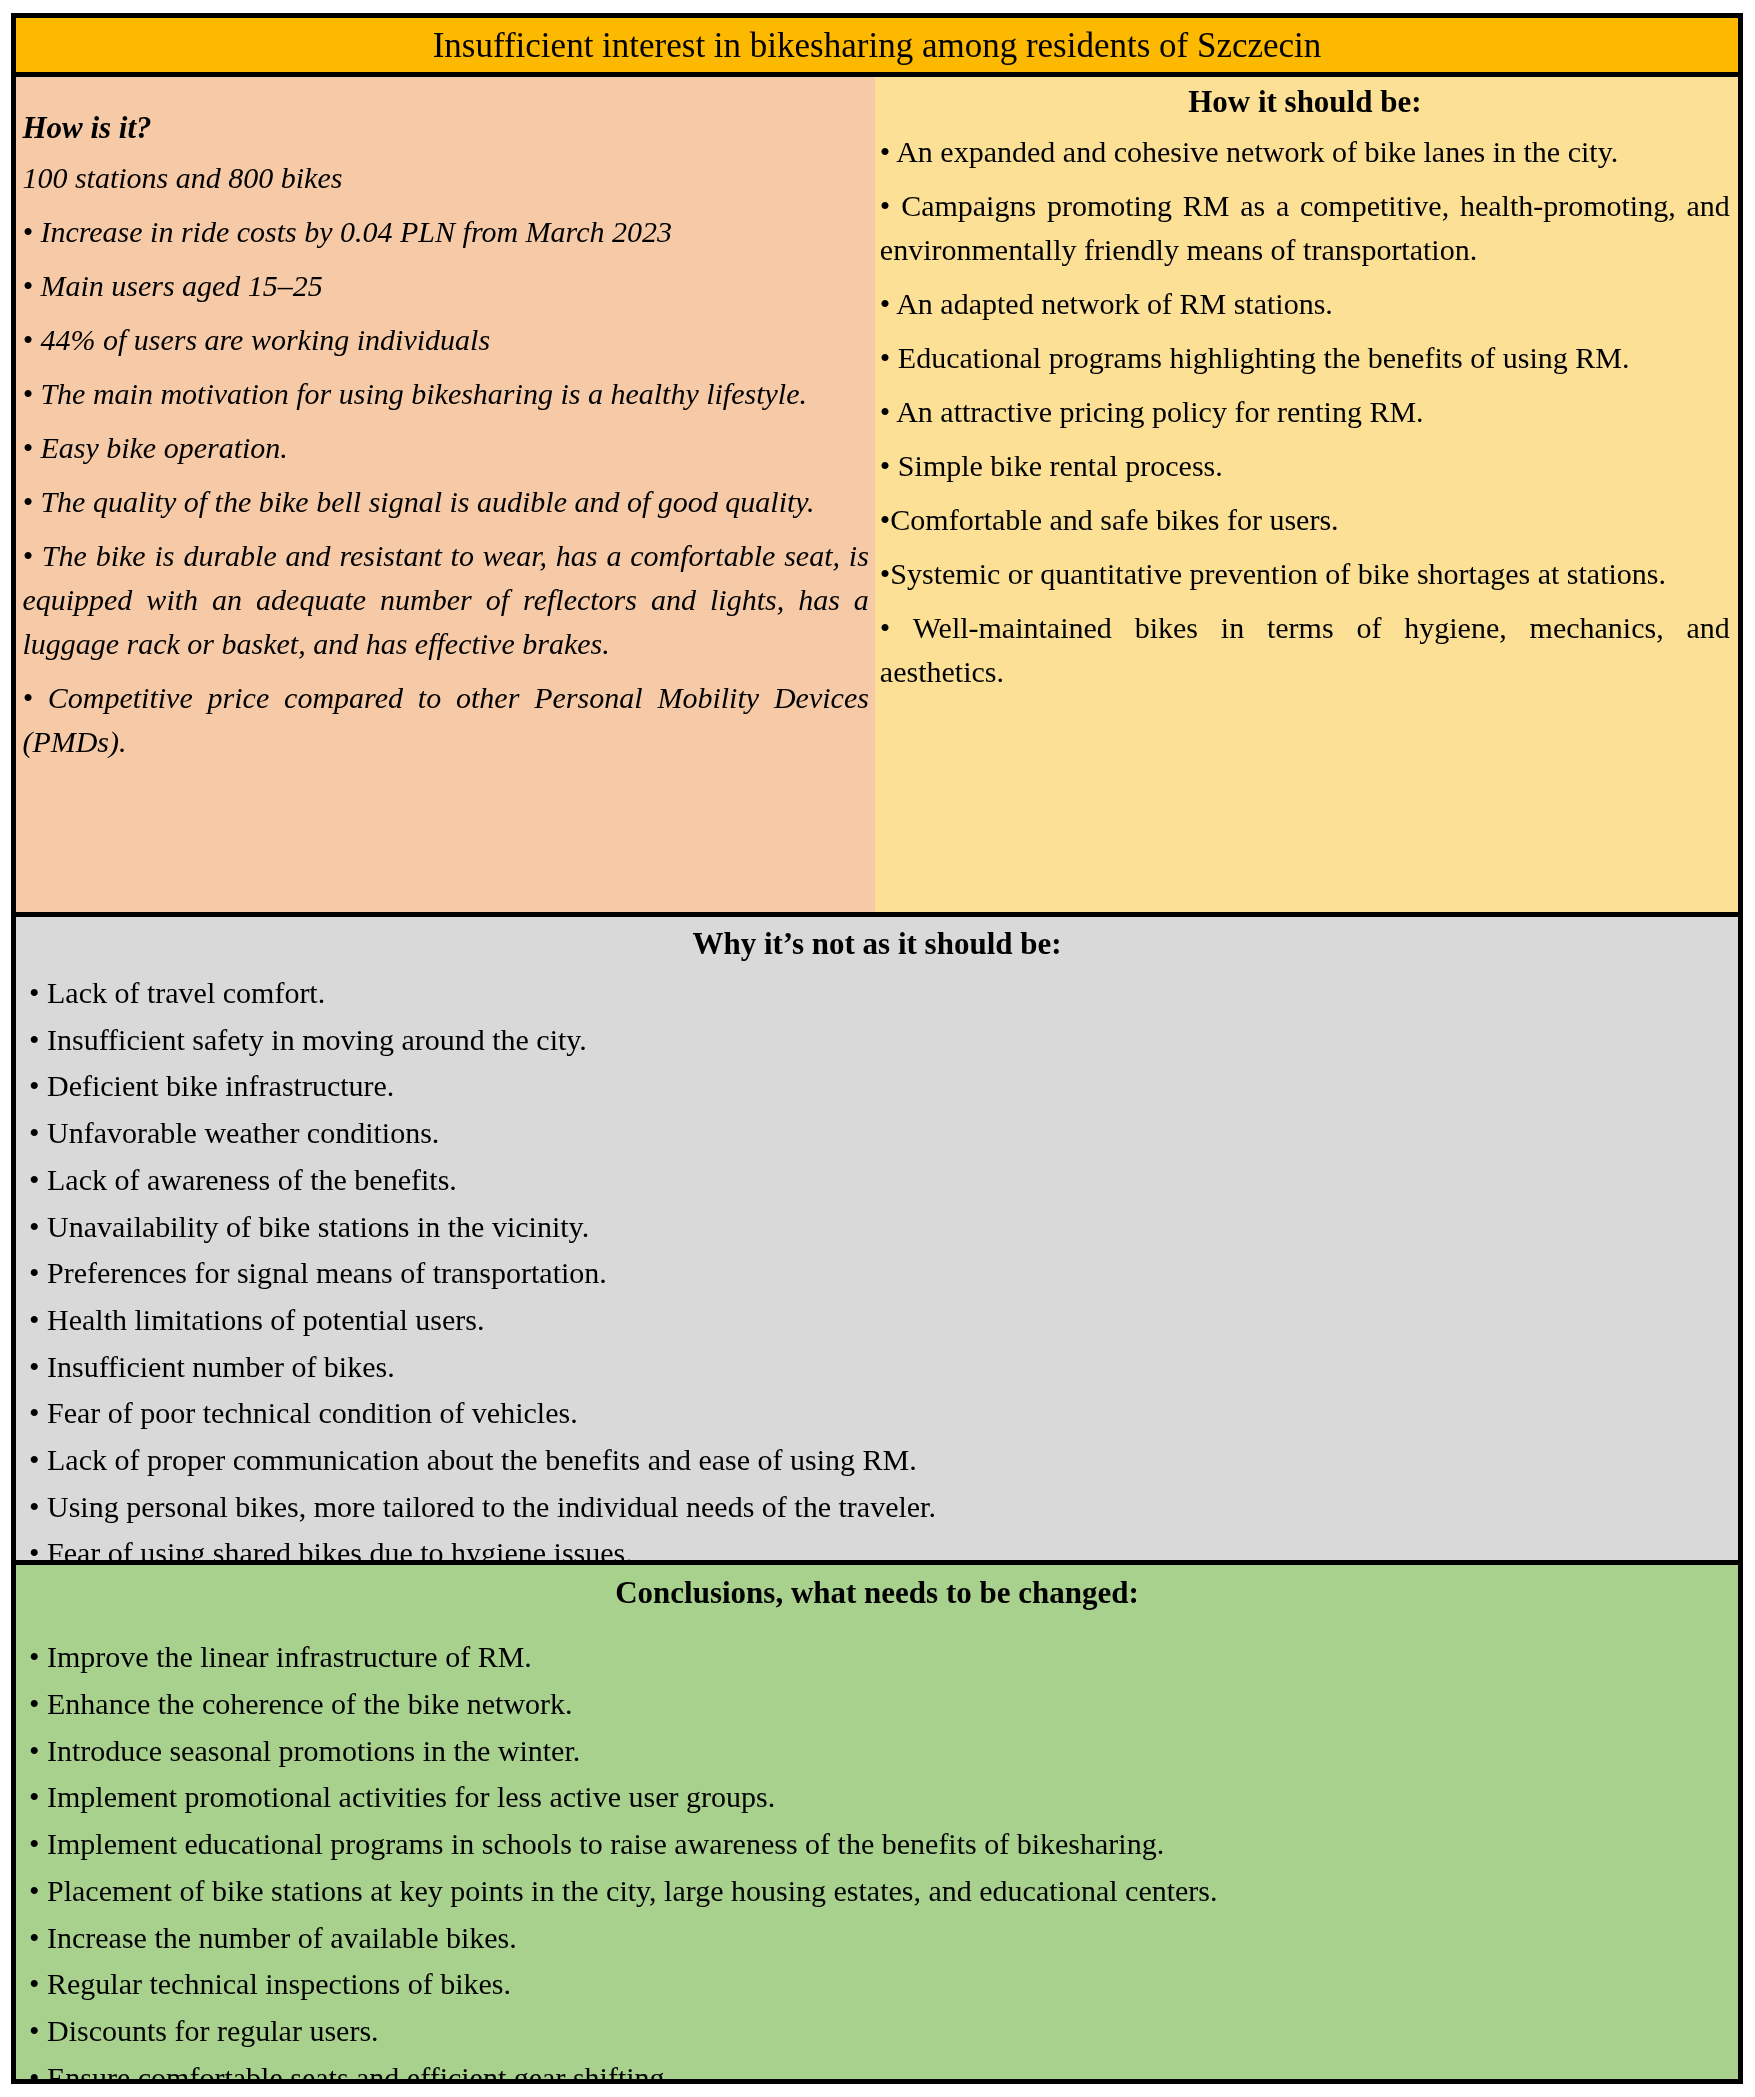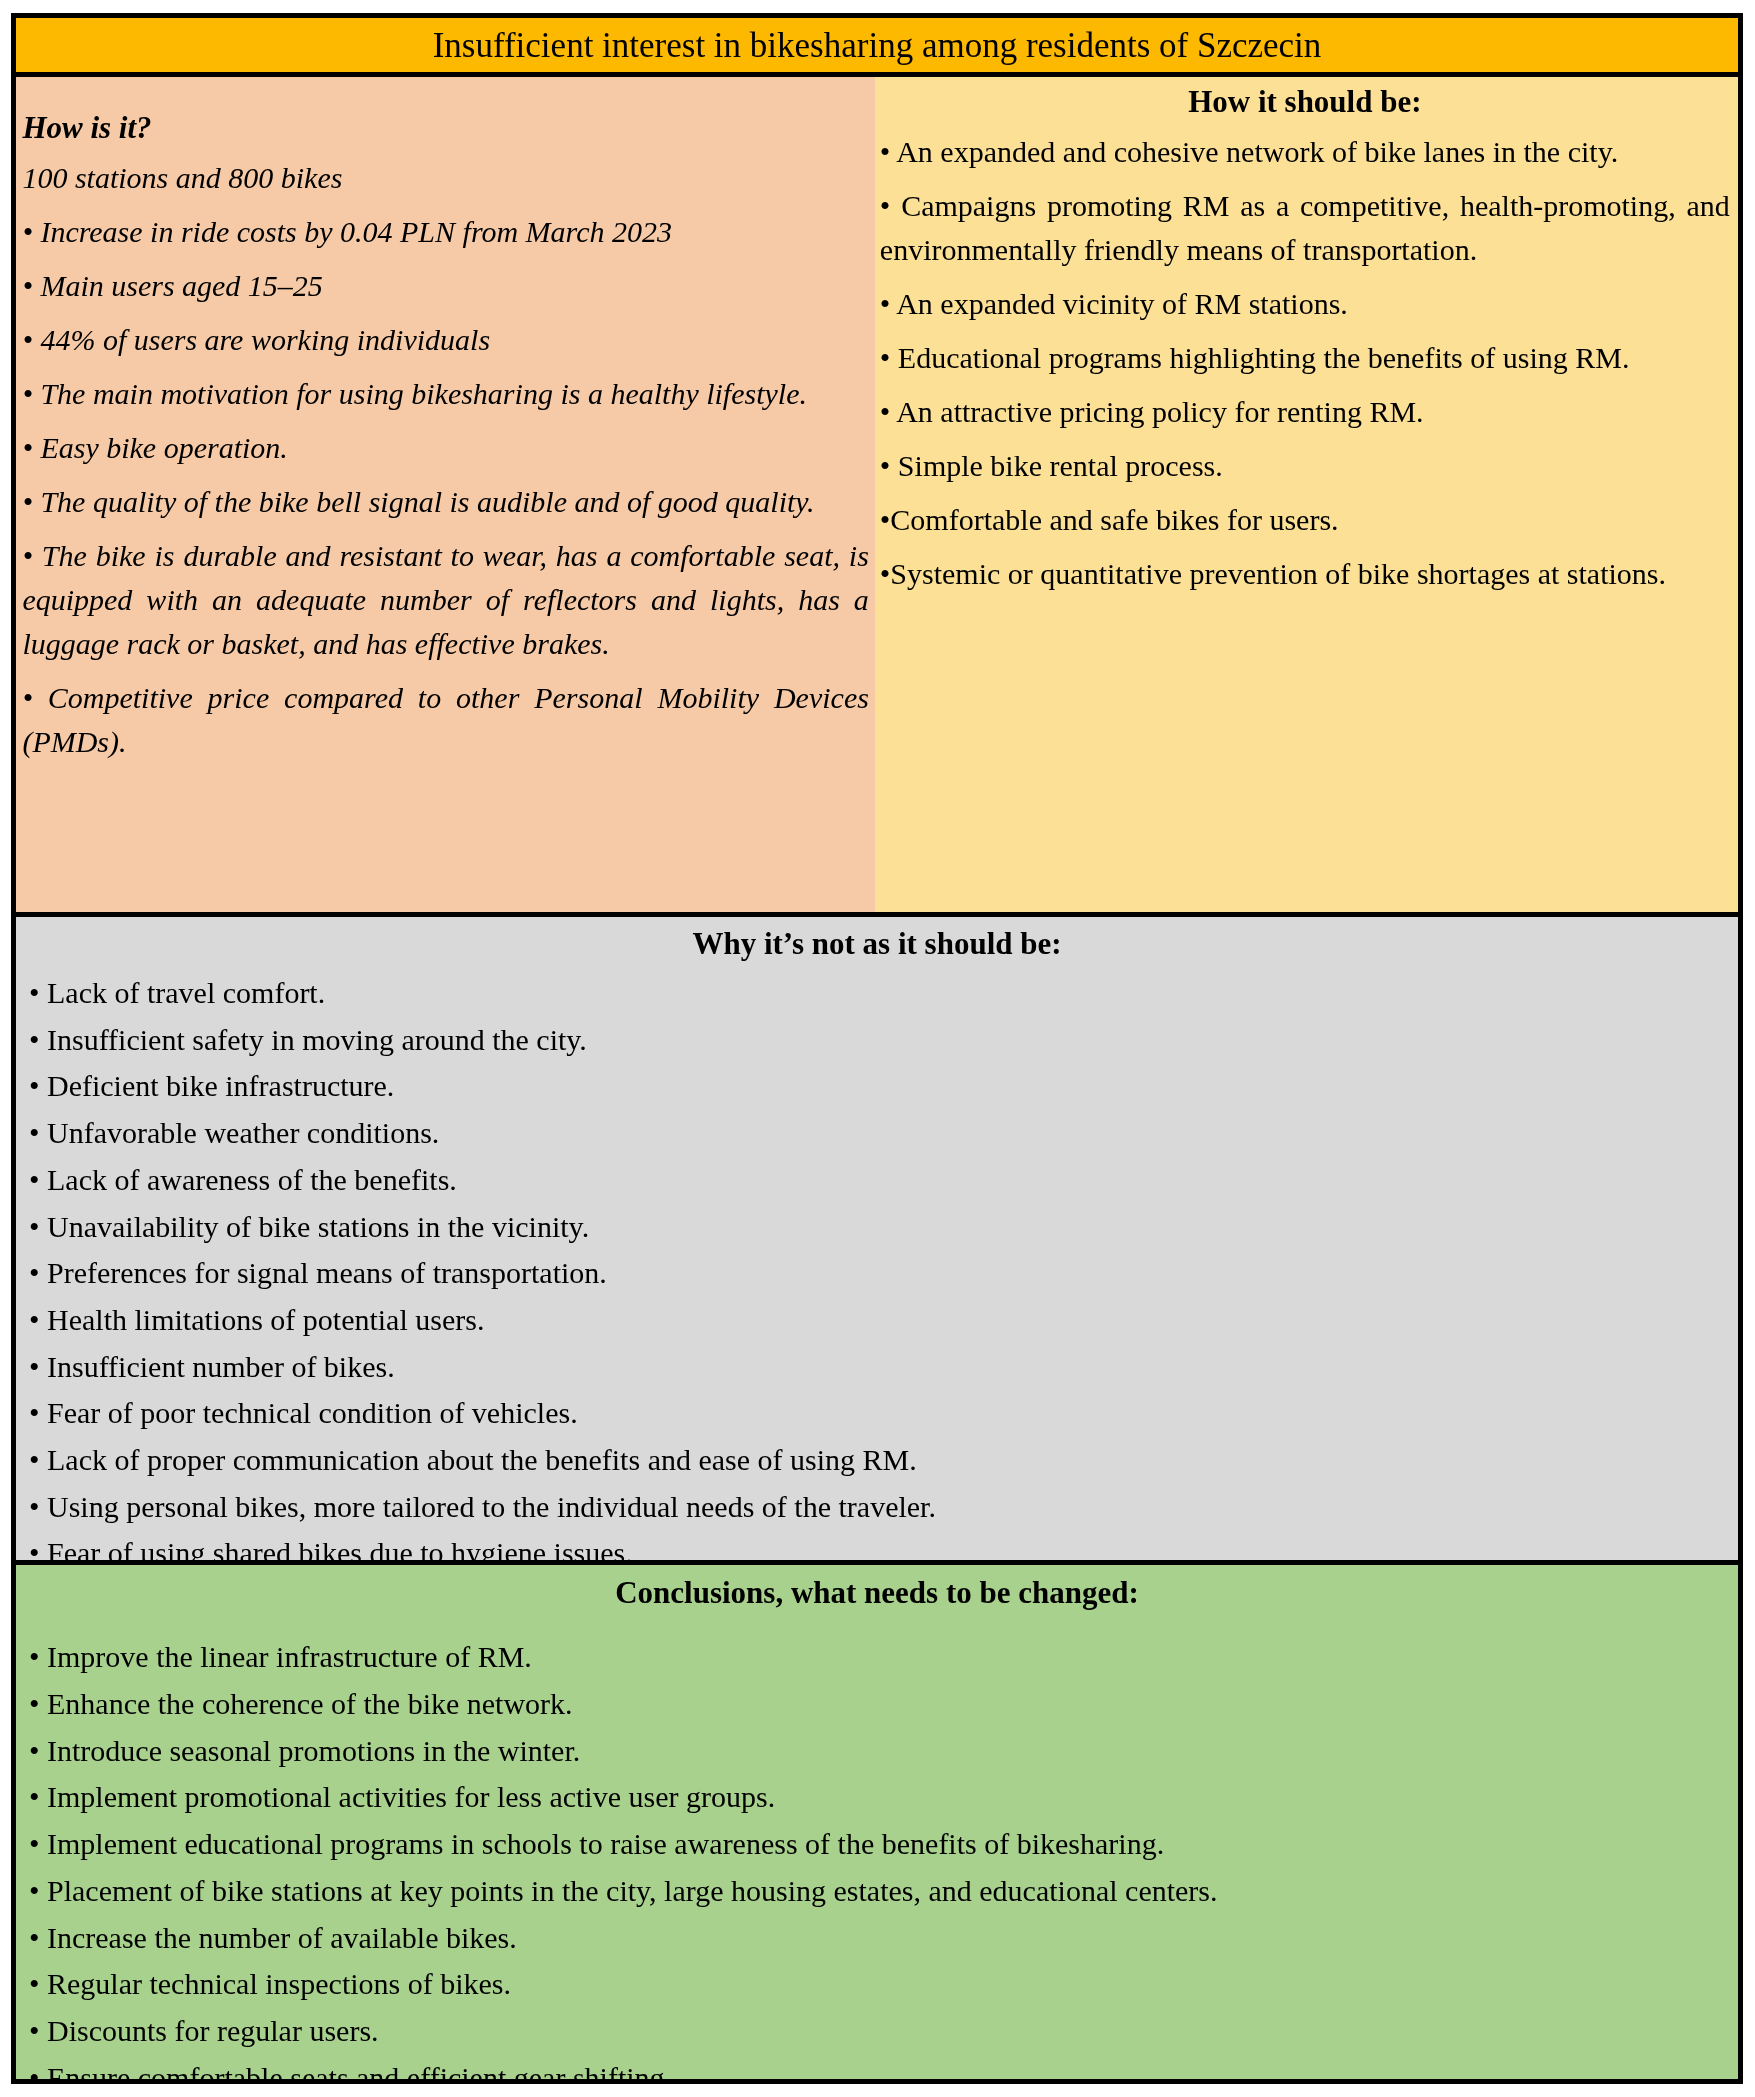--- a/index.html
+++ b/index.html
@@ -93,26 +93,27 @@
       <p class="item">• Easy bike operation.</p>
       <p class="item">• The quality of the bike bell signal is audible and of good quality.</p>
       <p class="item">• The bike is durable and resistant to wear, has a comfortable seat, is equipped with an adequate number of reflectors and lights, has a luggage rack or basket, and has effective brakes.</p>
       <p class="item">• Competitive price compared to other Personal Mobility Devices (PMDs).</p>
     </div>
 
     <div class="col col-right">
       <p class="heading centered">How it should be:</p>
       <p class="item">• An expanded and cohesive network of bike lanes in the city.</p>
       <p class="item">• Campaigns promoting RM as a competitive, health-promoting, and environmentally friendly means of transportation.</p>
-      <p class="item">• An expanded vicinity of RM stations.</p>
+      <p class="item">• An adapted network of RM stations.</p>
       <p class="item">• Educational programs highlighting the benefits of using RM.</p>
       <p class="item">• An attractive pricing policy for renting RM.</p>
       <p class="item">• Simple bike rental process.</p>
       <p class="item">•Comfortable and safe bikes for users.</p>
       <p class="item">•Systemic or quantitative prevention of bike shortages at stations.</p>
+      <p class="item">• Well-maintained bikes in terms of hygiene, mechanics, and aesthetics.</p>
     </div>
 
   </div>
 
   <div class="band band-gray">
     <p class="heading centered">Why it’s not as it should be:</p>
     <p class="item">• Lack of travel comfort.</p>
     <p class="item">• Insufficient safety in moving around the city.</p>
     <p class="item">• Deficient bike infrastructure.</p>
     <p class="item">• Unfavorable weather conditions.</p>

